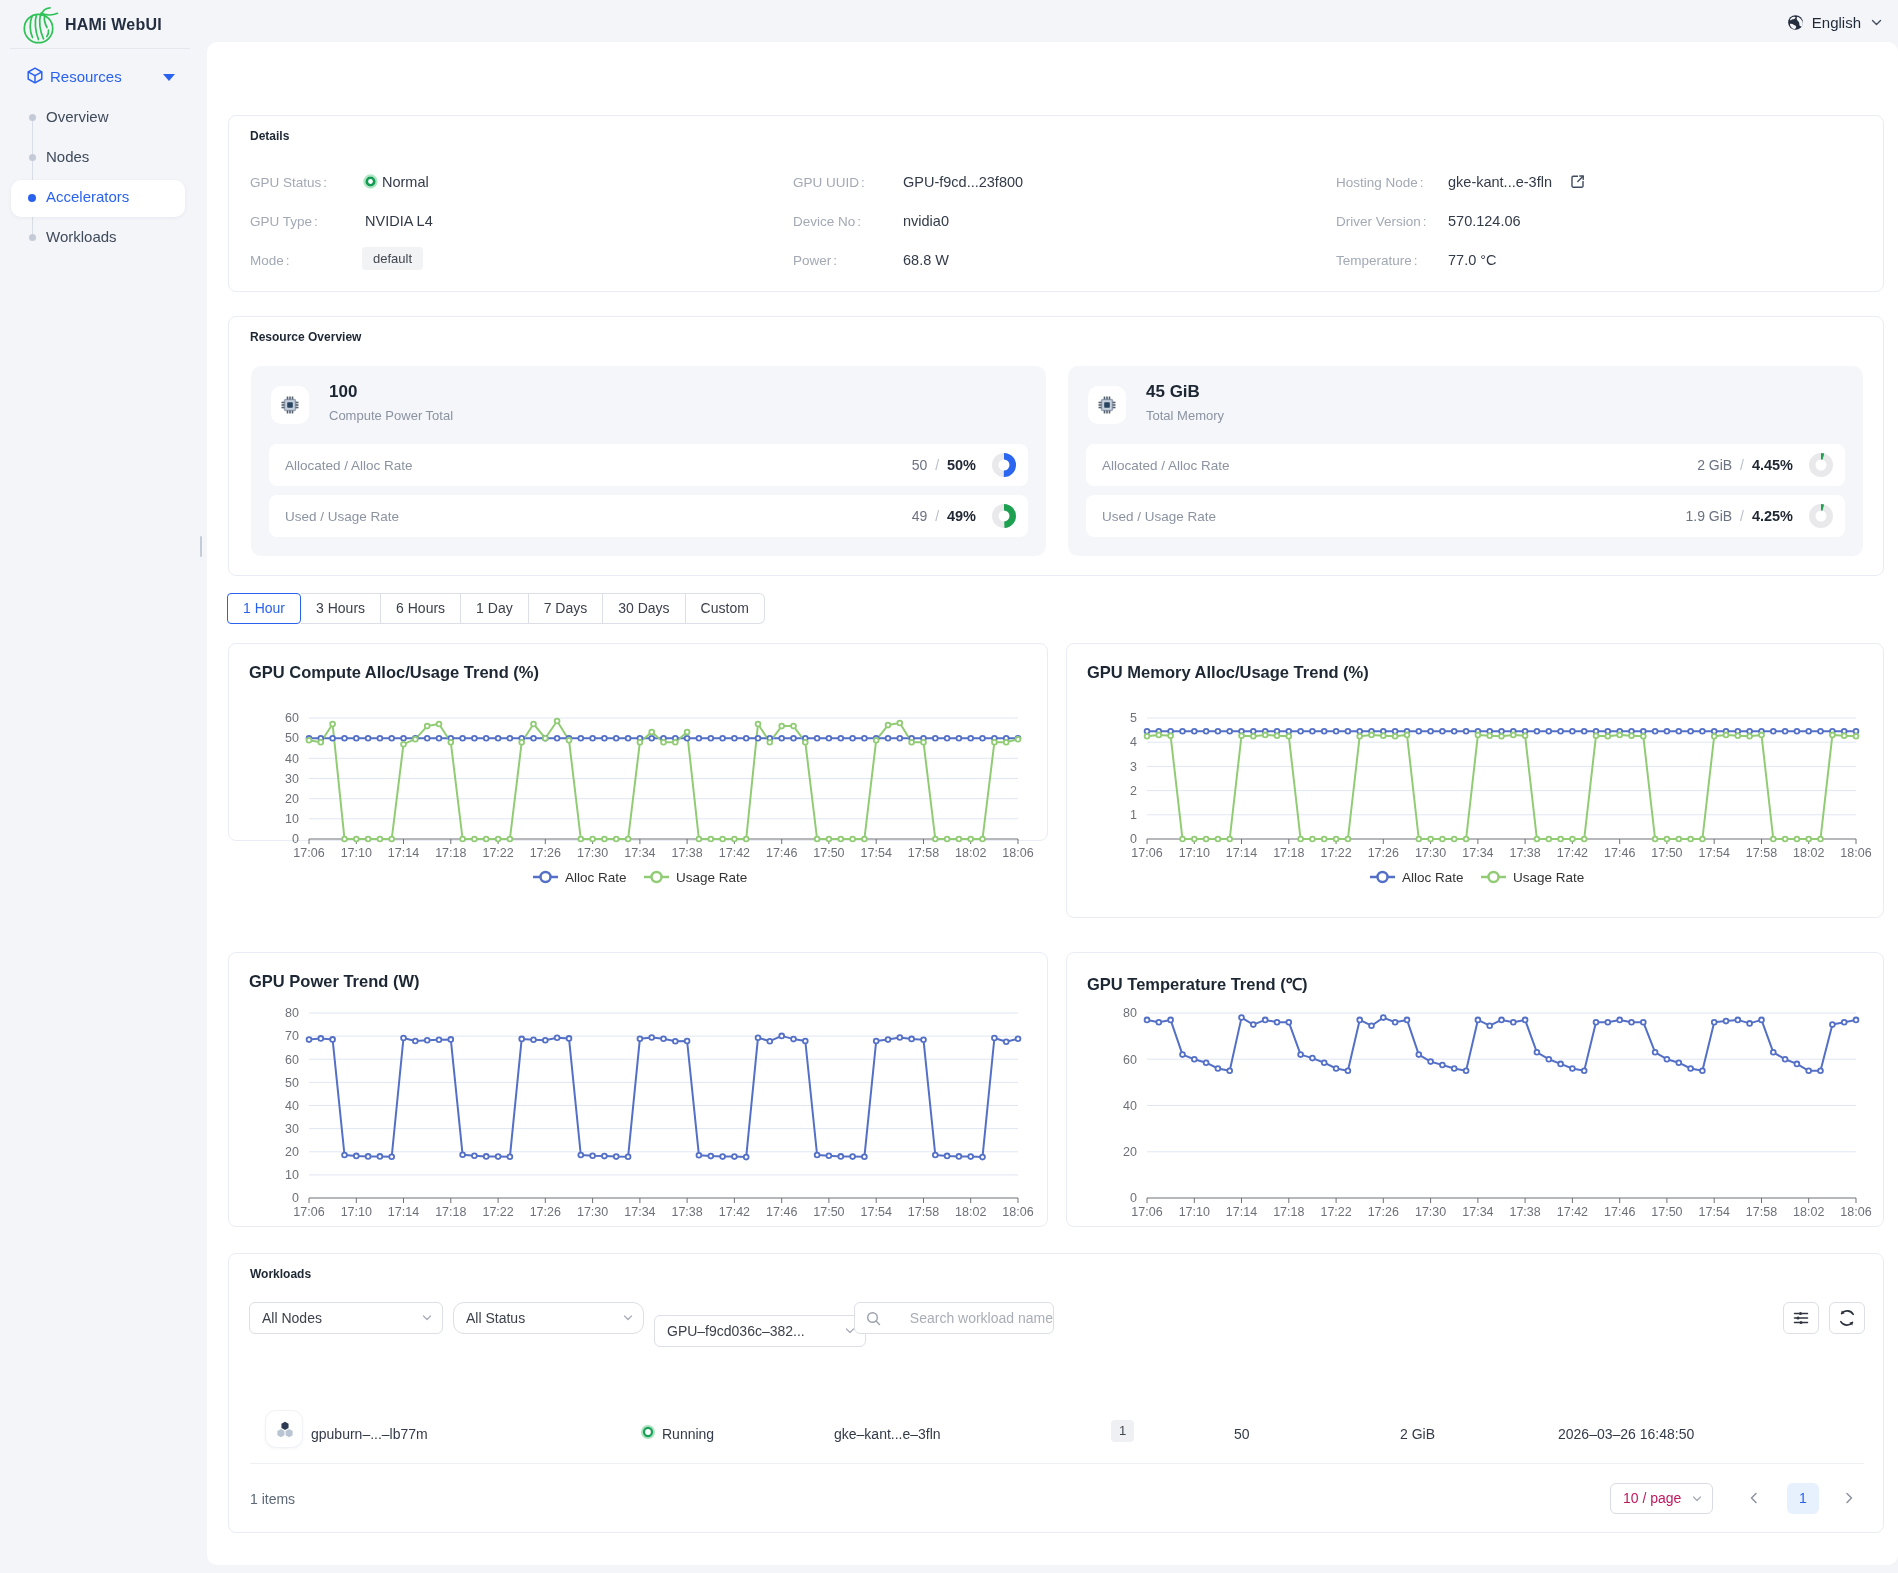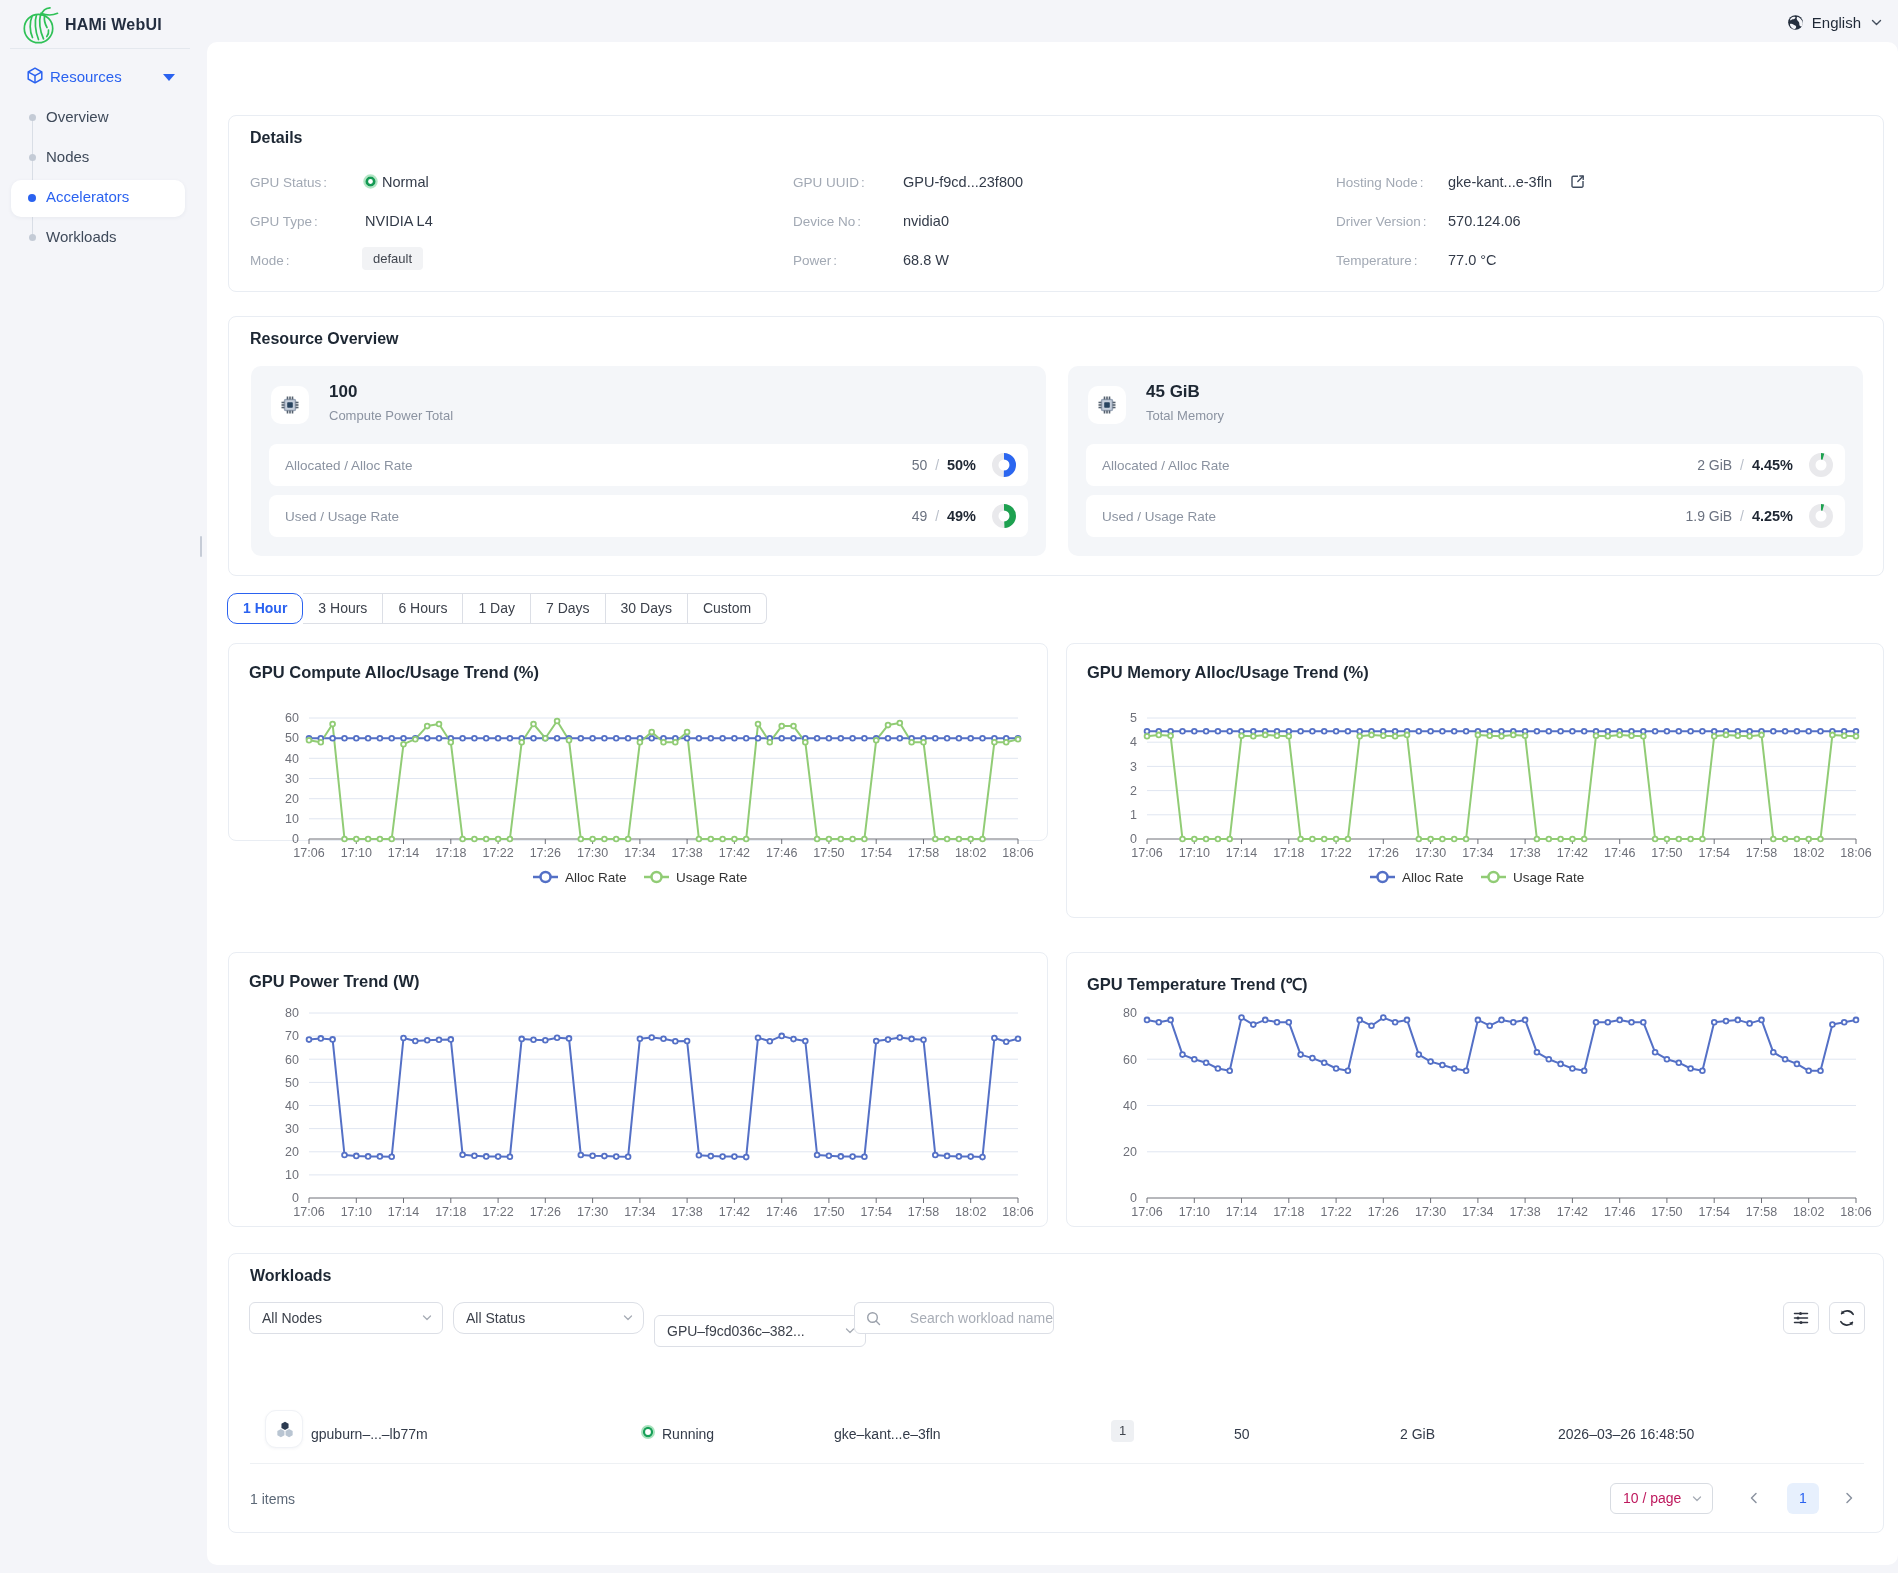--- a/index.html
+++ b/index.html
@@ -20,41 +20,41 @@
 .mi-dot { position:absolute; left:29px; width:7px; height:7px; border-radius:50%; background:#c4cbd6; }
 .active-pill { position:absolute; left:11px; top:180px; width:174px; height:37px; background:#fff; border-radius:10px; box-shadow:0 1px 4px rgba(30,50,90,.06); }
 .handle { position:absolute; left:200px; top:536px; width:2px; height:21px; background:#c6ccd7; border-radius:2px; }
 
 .main { position:absolute; left:207px; top:42px; width:1691px; height:1523px; background:#fff; border-radius:10px; }
 .topbar { position:absolute; left:0; top:0; width:100%; height:58px; }
 .back { position:absolute; left:46px; top:21px; color:#8d949e; font-size:14px; }
 .tb-div { position:absolute; left:95px; top:22px; width:1px; height:15px; background:#dcdfe3; }
 .tb-title { position:absolute; left:112px; top:19px; font-size:18px; font-weight:bold; color:#26334d; letter-spacing:.4px; }
 .card { position:absolute; background:#fff; border:1px solid #e9edf3; border-radius:8px; }
-.card-title { position:absolute; left:21px; top:13px; font-size:16px; font-weight:bold; color:#1d2733; }
+.card-title { position:absolute; left:21px; top:13px; font-size:12px; font-weight:bold; color:#1d2733; }
 
 .dlabel { position:absolute; font-size:13.5px; color:#a2a9b4; }
 .dvalue { position:absolute; font-size:14.5px; color:#333b49; }
 .tag { display:inline-block; background:#f2f3f5; border-radius:4px; font-size:13px; color:#41464f; padding:5px 11px; line-height:1; }
 
 .sub { position:absolute; background:#f4f6f9; border-radius:10px; }
 .icon-box { position:absolute; left:20px; top:20px; width:38px; height:38px; background:#fff; border-radius:10px; }
 .sub-num { position:absolute; left:78px; top:16px; font-size:17px; font-weight:bold; color:#1d2733; }
 .sub-cap { position:absolute; left:78px; top:42px; font-size:13px; color:#8b93a1; }
 .row { position:absolute; background:#fff; border-radius:8px; height:42px; }
 .row .rl { position:absolute; left:16px; top:14px; font-size:13.5px; color:#8b93a1; }
 .row .rv { position:absolute; right:52px; top:13px; font-size:14px; color:#6b7280; white-space:nowrap; }
 .row .rv b { color:#1f2733; font-size:14.5px; }
 .row .rv .sl { color:#b9bfc9; padding:0 4px; }
 
 .tabs { position:absolute; left:21px; top:551px; height:31px; display:flex; }
 .tab { height:31px; line-height:29px; padding:0 15px; font-size:14px; color:#3c414b; background:#fff; border:1px solid #dcdfe6; border-left:none; }
 .tab.first { border-radius:6px 0 0 6px; border-left:1px solid #dcdfe6; }
 .tab.last { border-radius:0 6px 6px 0; }
-.tab.sel { border:1px solid #2a62f0; color:#2a62f0; border-radius:10px; margin-left:-1px;font-weight:bold; }
+.tab.sel { border:1px solid #2a62f0; color:#2a62f0; border-radius:4px; margin-left:-1px; }
 
 .chart-title { position:absolute; left:20px; top:19px; font-size:16.5px; font-weight:bold; color:#1d2733; }
 
 .chev { line-height:0; }
 .chev svg { display:block; }
 .sel-box { position:absolute; height:32px; background:#fff; border:1px solid #dcdfe6; border-radius:6px; font-size:14px; color:#3c414b; line-height:30px; padding-left:12px; }
 .sel-box .chev { position:absolute; right:9px; top:9px; }
 .search-box { position:absolute; height:32px; background:#fff; border:1px solid #dcdfe6; border-radius:6px; color:#a8adb6; font-size:14px; line-height:30px; padding-left:34px;text-align:right; }
 .icon-btn { position:absolute; width:36px; height:32px; background:#fff; border:1px solid #dcdfe6; border-radius:6px; }
 .thead { position:absolute; left:21px; top:106px; width:1614px; height:33px; background:#f6f7f9; border-radius:6px; }

